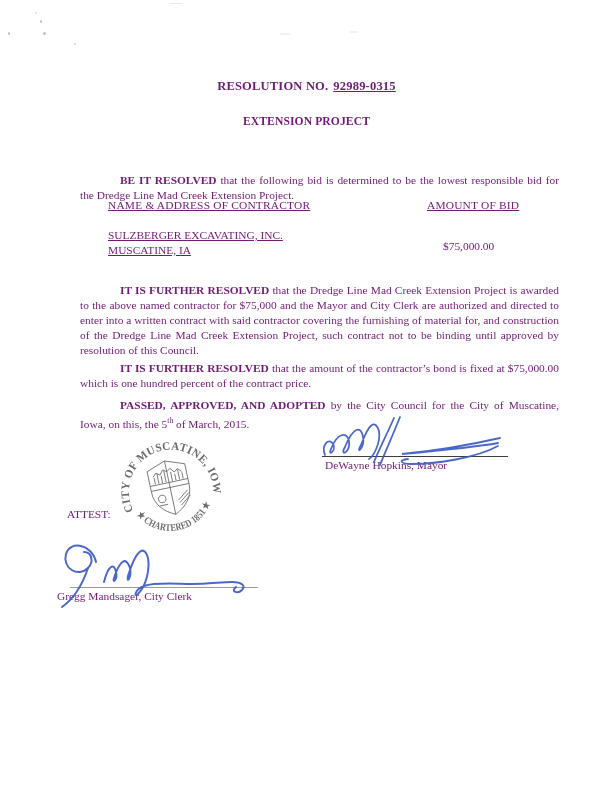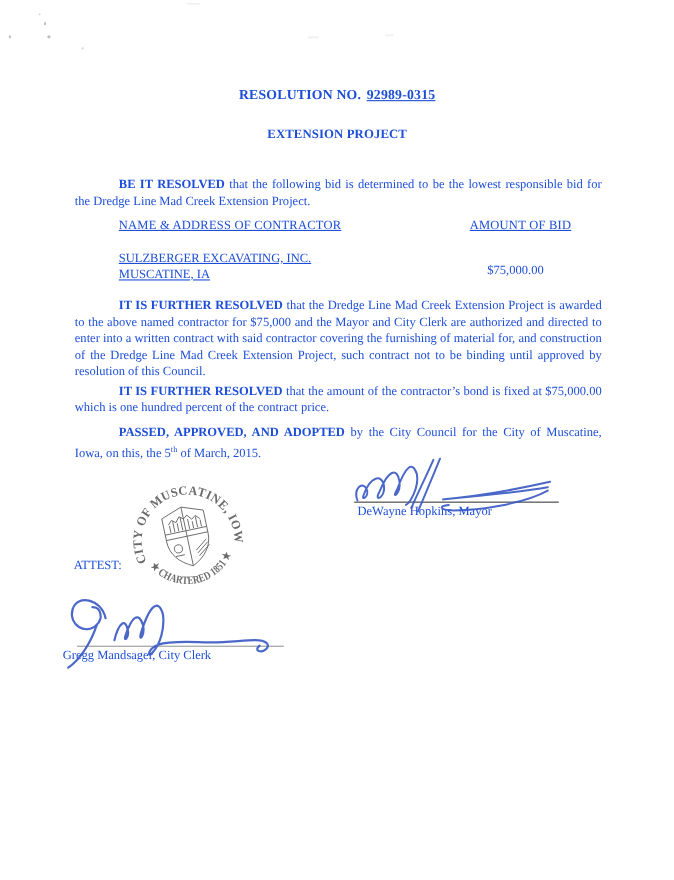--- a/index.html
+++ b/index.html
@@ -1,31 +1,31 @@
 <!DOCTYPE html>
 <html><head>
 <meta charset="utf-8">
 <style>
   html,body { margin:0; padding:0; background:#ffffff; }
   .page {
     position:relative; width:613px; height:620px; background:#fff;
-    font-family:"Liberation Serif", serif; color:#1d4ed8; overflow:hidden;
+    font-family:"Liberation Serif", serif; color:#701a75; overflow:hidden;
   }
   .title {
     position:absolute; top:79px; left:0; width:613px; text-align:center;
     font-size:12.5px; font-weight:bold; letter-spacing:.2px;
   }
   .title .label { margin-right:5px; }
   .title .num { text-decoration:underline; }
   .heading {
     position:absolute; top:114px; left:67px; width:479px; text-align:center;
     font-weight:bold; font-size:11.6px; line-height:15px; letter-spacing:.1px;
   }
   .para {
-    position:absolute; left:68px; width:479px; margin:0;
+    position:absolute; left:68px; width:479px; margin:12px;
     font-size:11.4px; line-height:15px; text-align:justify; text-indent:40px;
   }
   #p1 { top:161px; } #p2 { top:271px; } #p3 { top:349px; } #p4 { top:386px; }
   sup { font-size:7.5px; }
   .col-header {
     position:absolute; top:199px; font-size:11.4px; text-decoration:underline; letter-spacing:.2px;
   }
   #name-header { left:108px; } #amount-header { left:427px;text-align:right; }
   .contractor { position:absolute; left:108px; top:228px; font-size:11.4px; line-height:15px;text-decoration:underline; }
   .amount { position:absolute; left:443px; top:240px; font-size:11.4px; }

